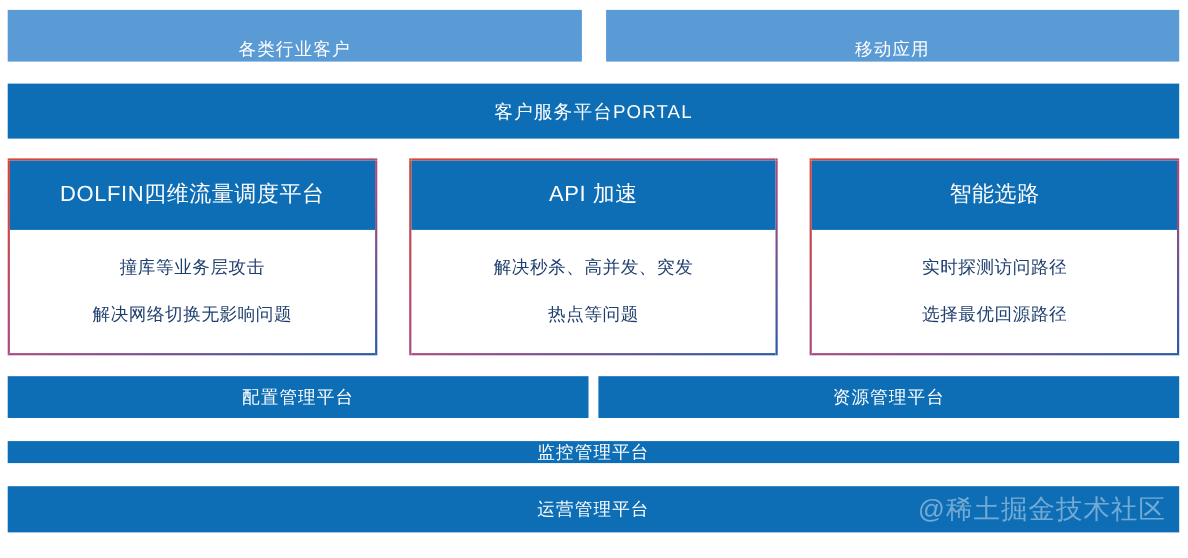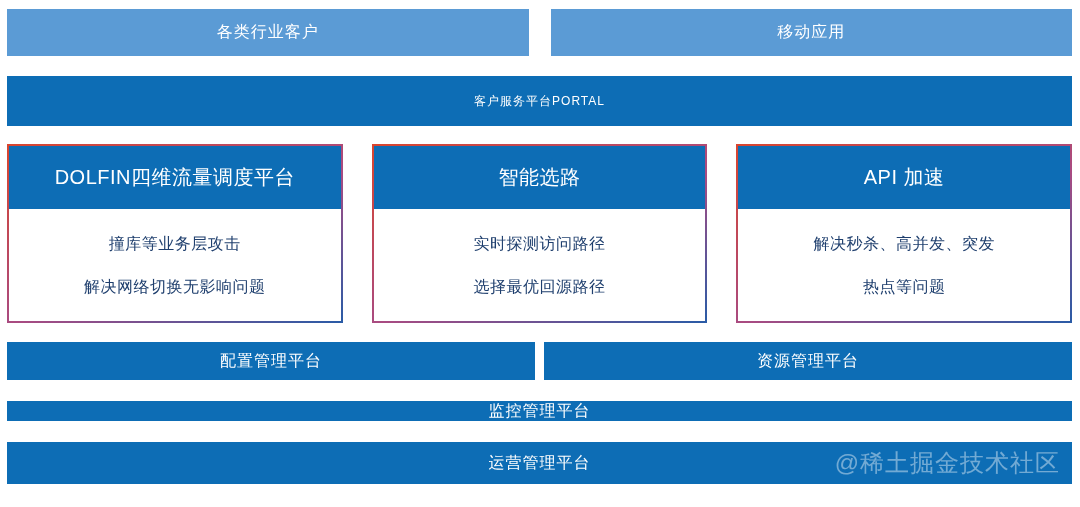--- a/index.html
+++ b/index.html
@@ -20,30 +20,30 @@
   .canvas{
     width:1080px;height:507px;
     padding:9px 8px 13px 7px;
     background:#ffffff;
     display:flex;flex-direction:column;
   }
   
   .row-top{display:flex;gap:22px;height:47px;margin-bottom:20px;}
   .box-light{
     flex:1;background:var(--light_blue);color:#fff;
-    display:flex;align-items:center;justify-content:center;
+    display:flex;align-items:flex-end;justify-content:center;
     font-size:16px;letter-spacing:1px;
   }
   
   .bar{
     background:var(--dark_blue);color:#fff;
     display:flex;align-items:center;justify-content:center;
     font-size:16px;letter-spacing:1px;
   }
-  .bar-portal{height:50px;margin-bottom:18px;font-size:12px;}
+  .bar-portal{height:50px;margin-bottom:18px;font-size:17px;}
   
   .cards{display:flex;gap:29px;height:179px;margin-bottom:19px;}
   .card{
     flex:1;background:#fff;
     border:2px solid #c04545;
     border-image:linear-gradient(155deg,var(--border_grad_start) 0%,var(--border_grad_mid) 55%,var(--border_grad_end) 100%) 1;
     display:flex;flex-direction:column;
   }
   .card-header{
     height:63px;background:var(--dark_blue);color:#fff;
@@ -92,32 +92,32 @@
 
     <div class="card">
       <div class="card-header">DOLFIN四维流量调度平台</div>
       <div class="card-body">
         <p>撞库等业务层攻击</p>
         <p>解决网络切换无影响问题</p>
       </div>
     </div>
 
     <div class="card">
+      <div class="card-header">API 加速</div>
+      <div class="card-body">
+        <p>解决秒杀、高并发、突发</p>
+        <p>热点等问题</p>
+      </div>
+    </div>
+
+    <div class="card">
       <div class="card-header">智能选路</div>
       <div class="card-body">
         <p>实时探测访问路径</p>
         <p>选择最优回源路径</p>
-      </div>
-    </div>
-
-    <div class="card">
-      <div class="card-header">API 加速</div>
-      <div class="card-body">
-        <p>解决秒杀、高并发、突发</p>
-        <p>热点等问题</p>
       </div>
     </div>
 
 
   </div>
 
   <div class="row-mid">
     <div class="bar">
       <span>配置管理平台</span>
     </div>

